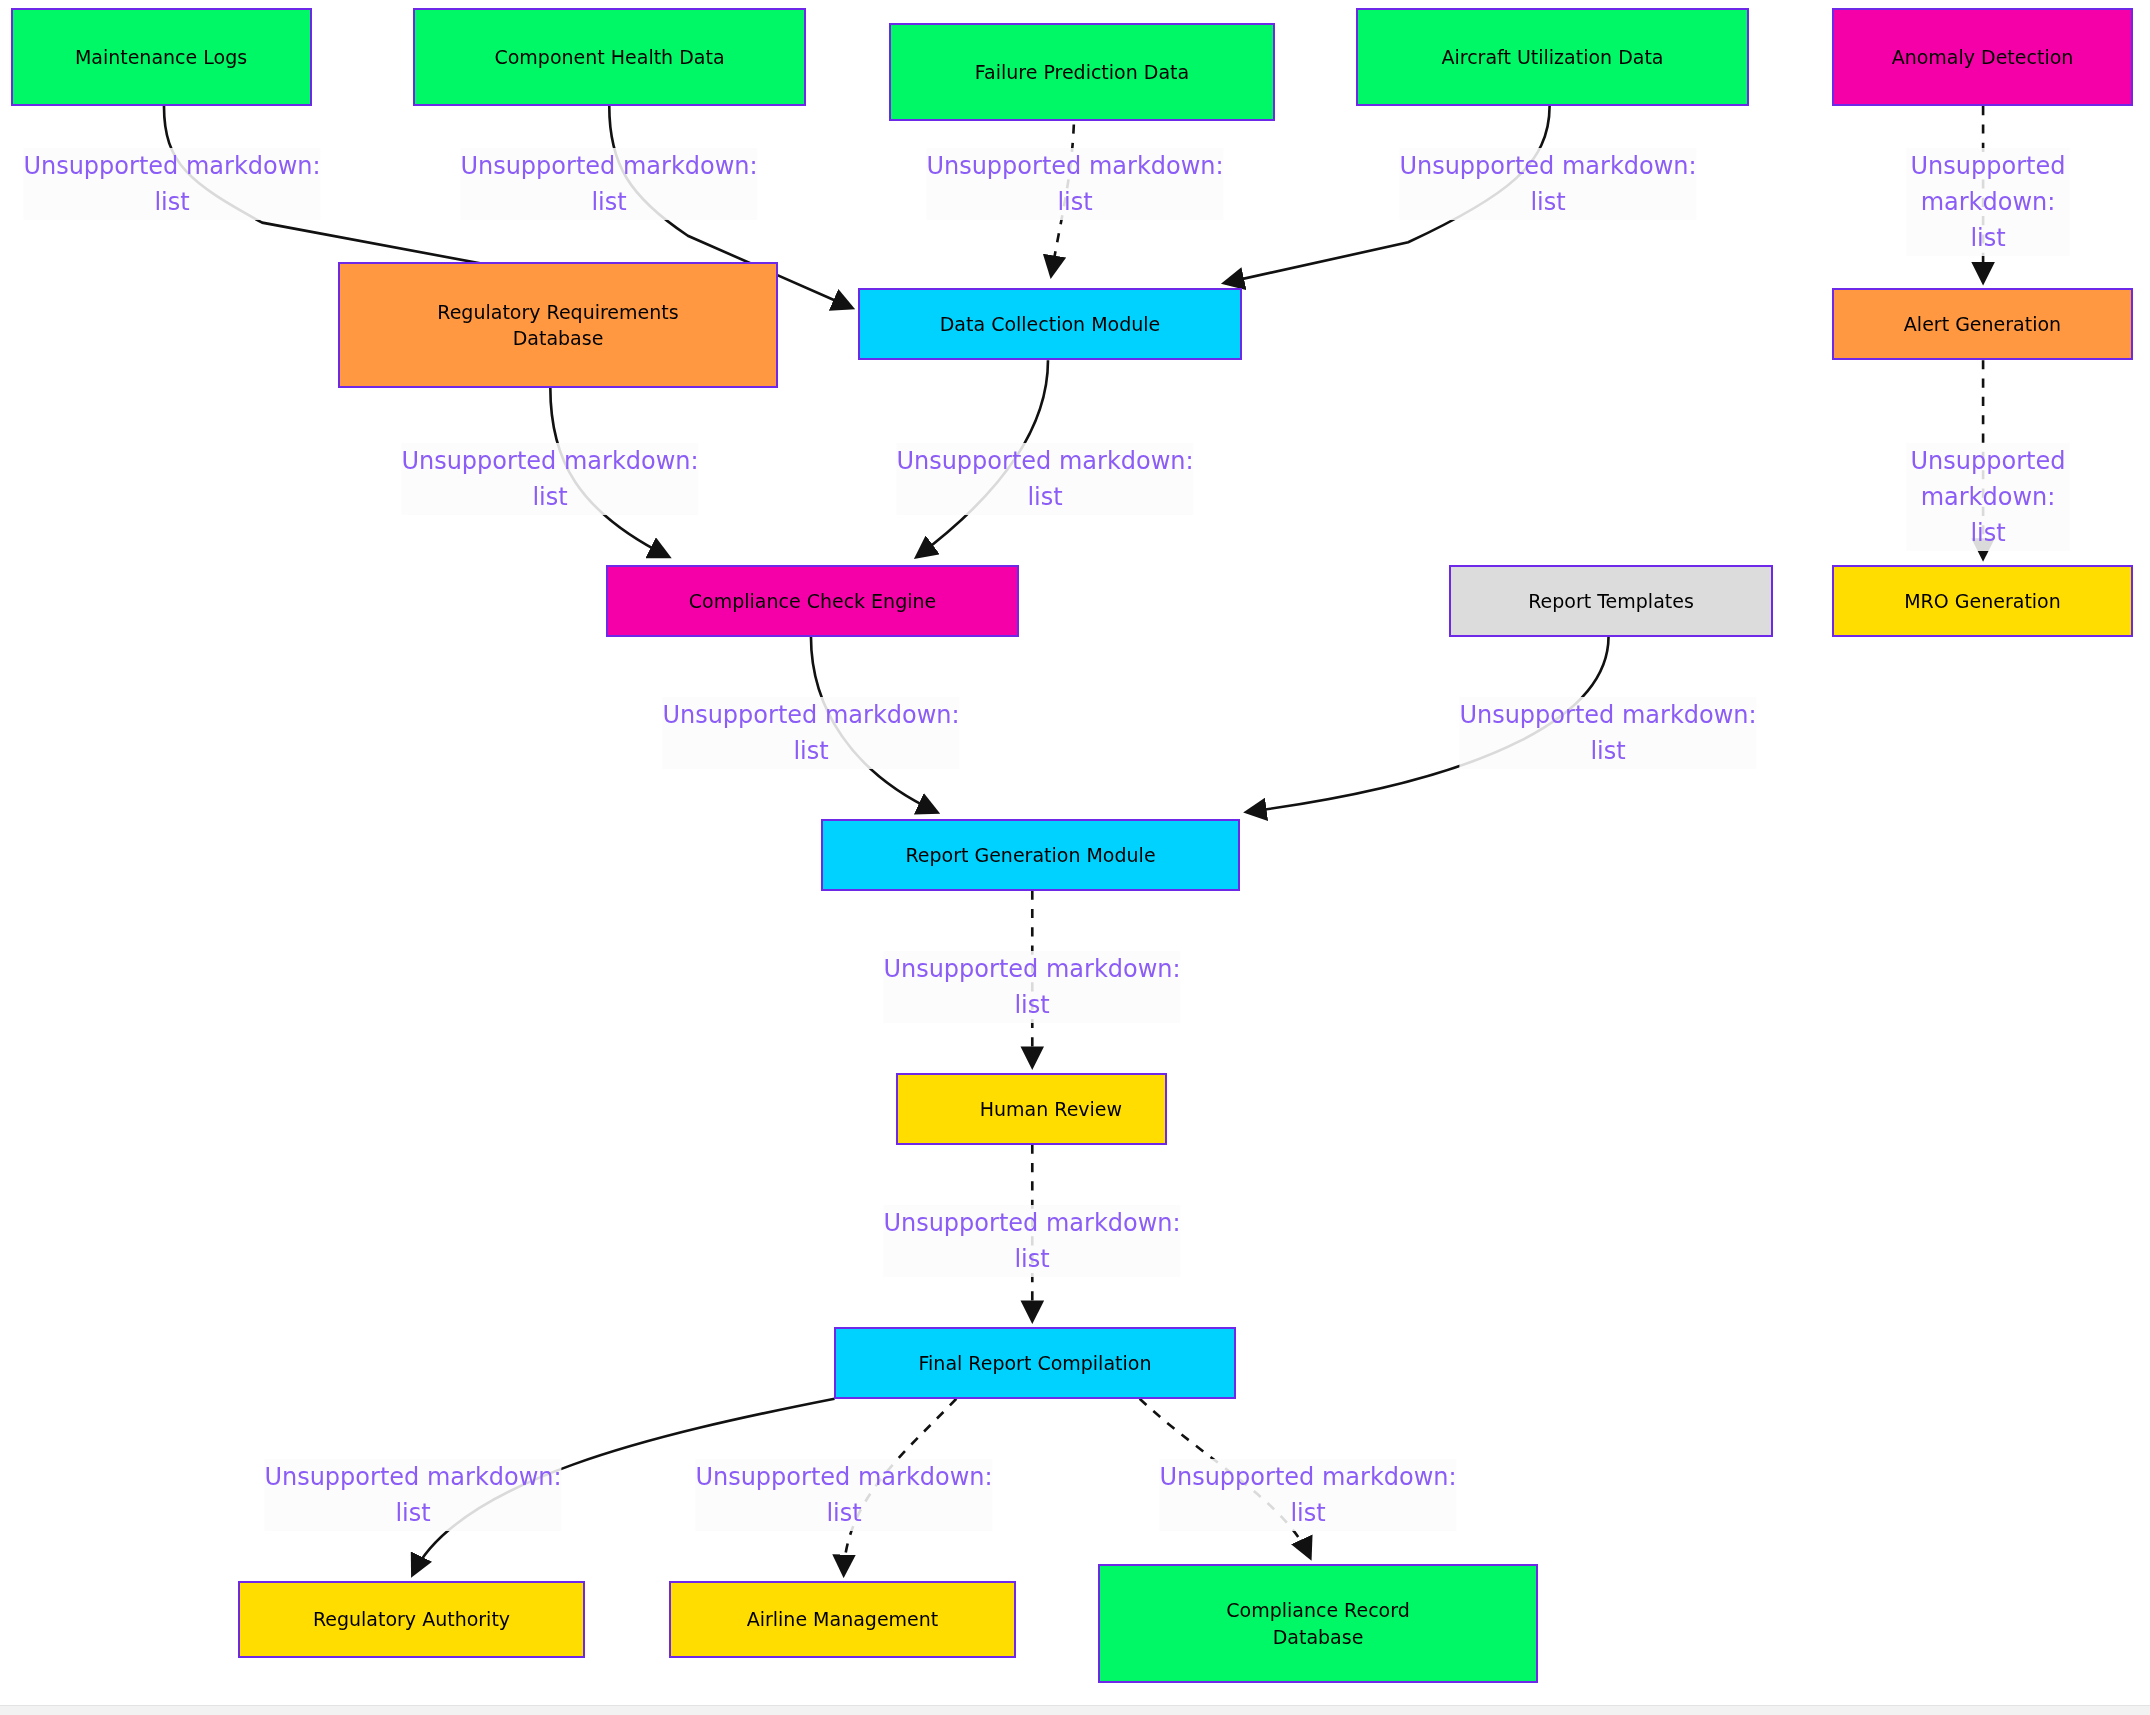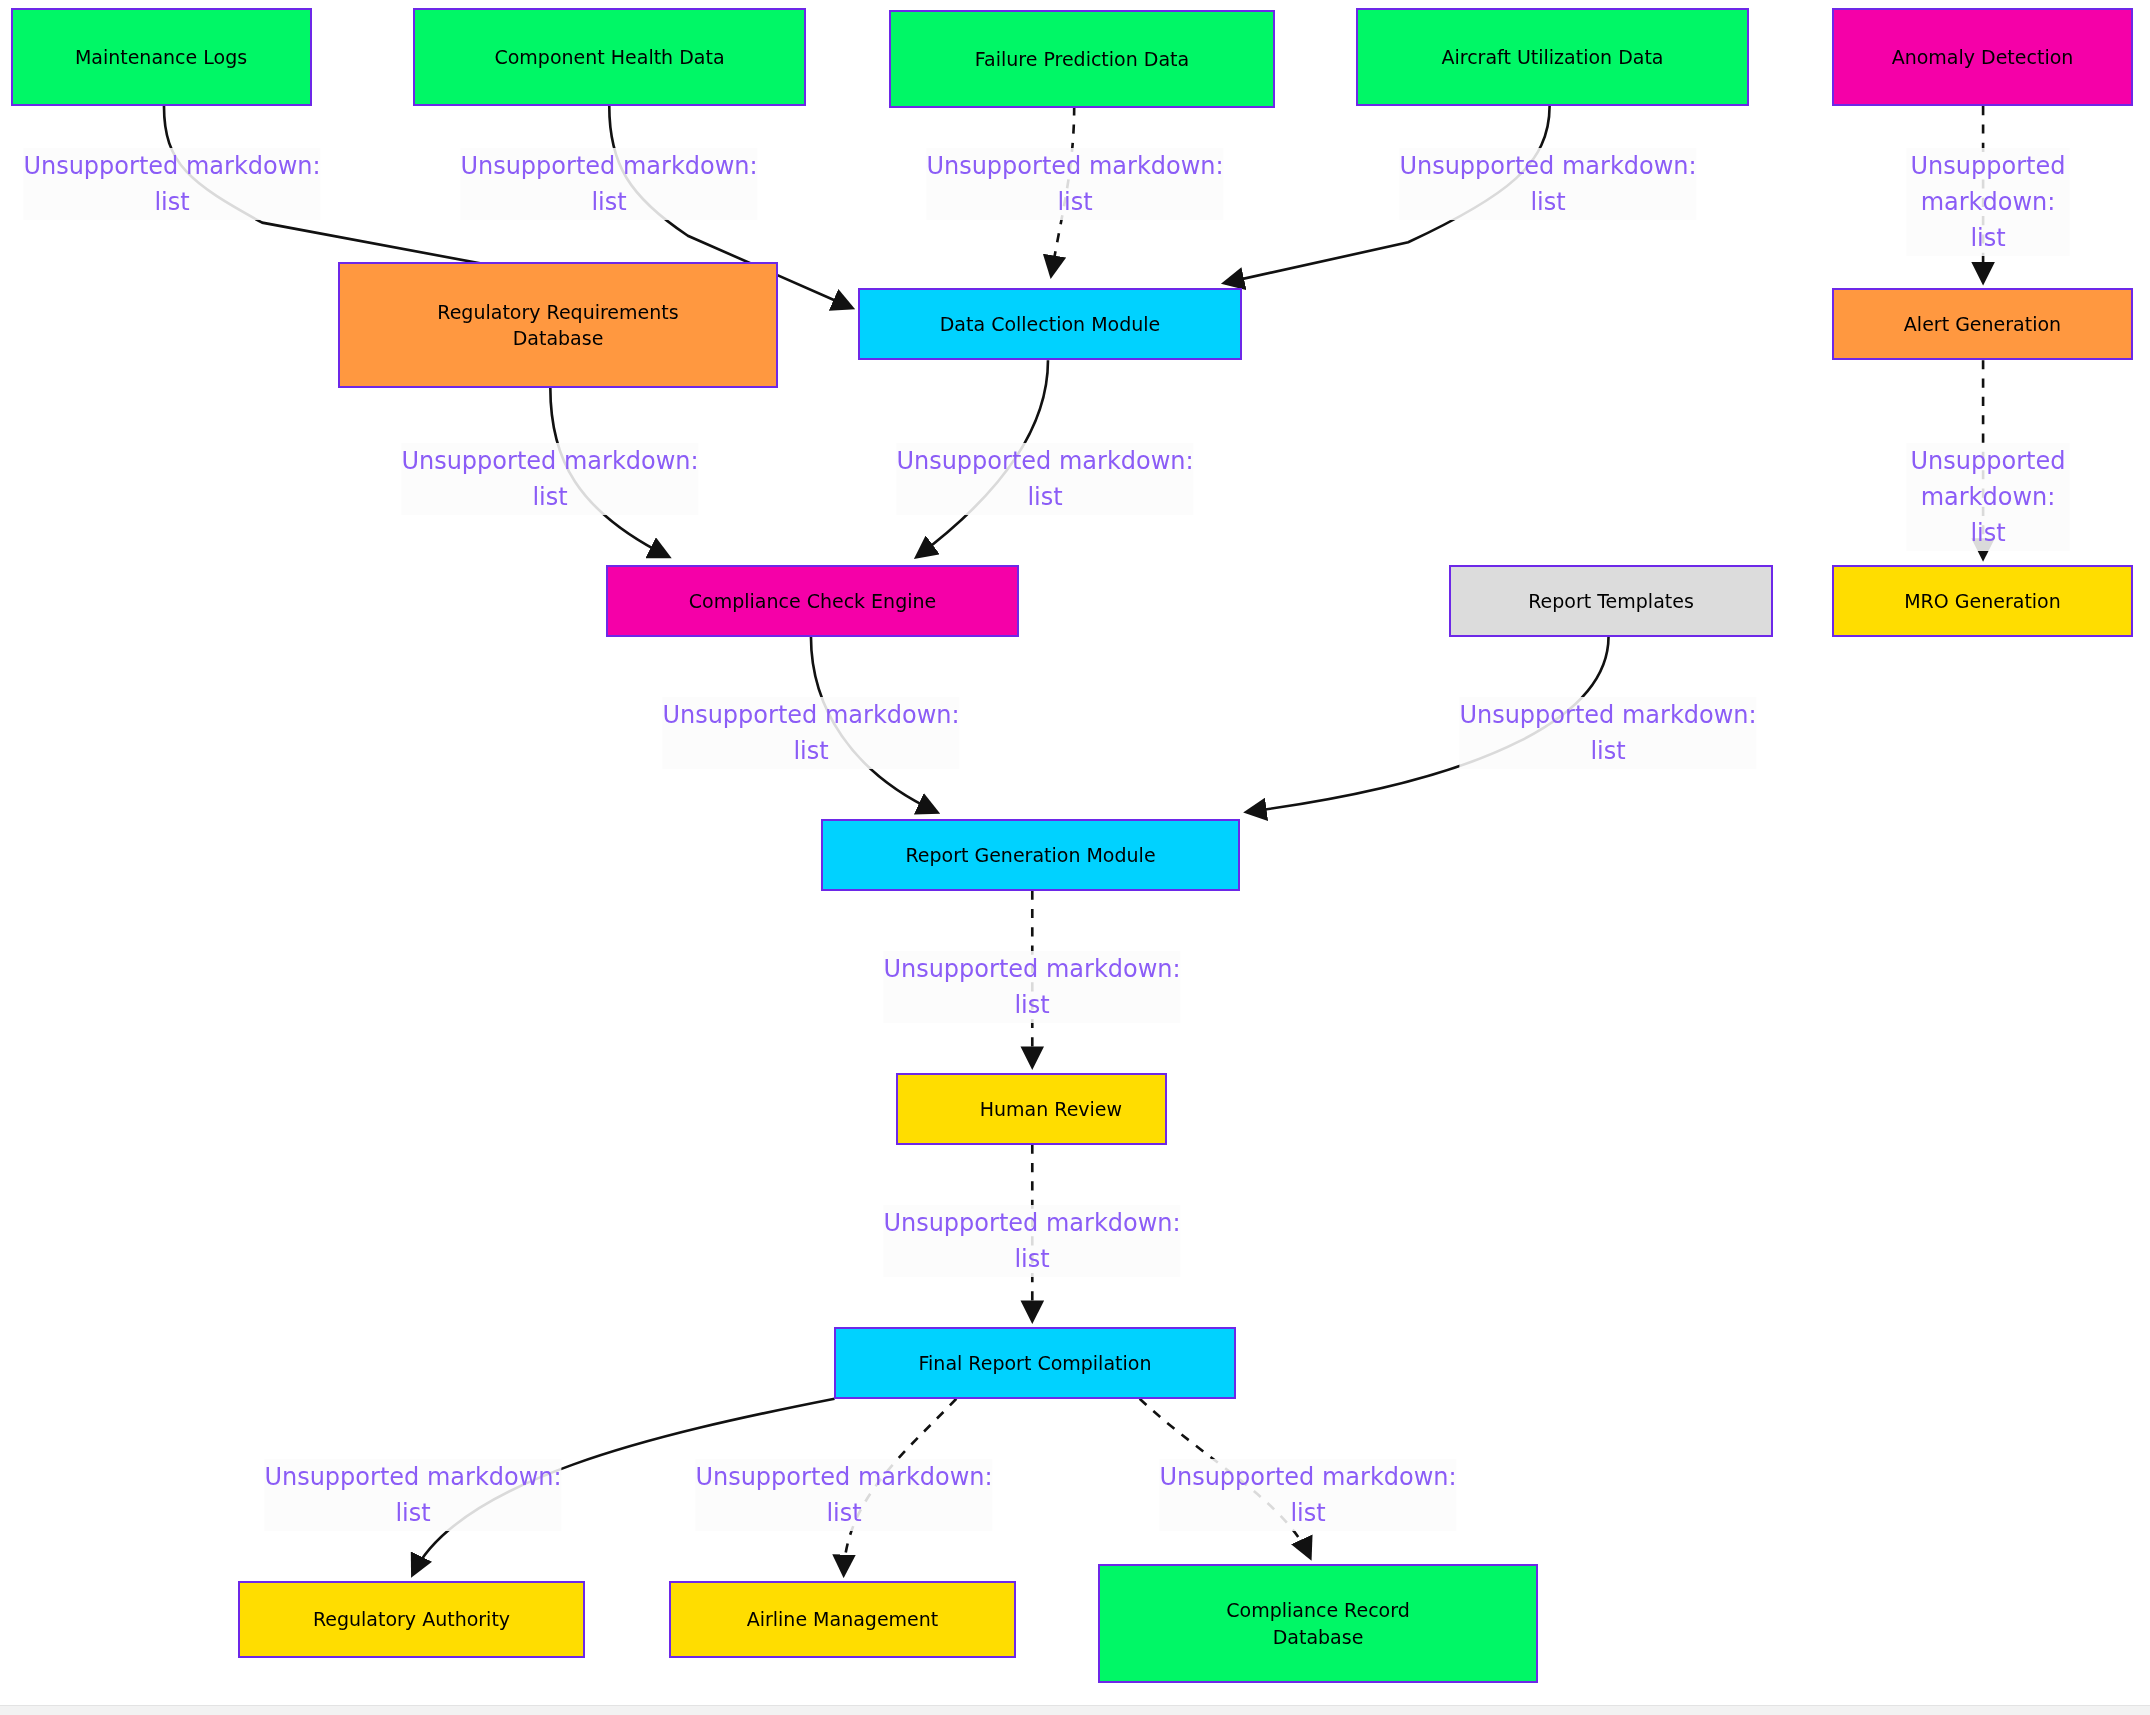--- a/index.html
+++ b/index.html
@@ -89,21 +89,21 @@
         <path d="M 1576,1748 L 1576,2016" fill="none" stroke="#111111" stroke-width="4" stroke-dasharray="14 14" marker-end="url(#arrow)"></path>
         <path d="M 1274,2136 C 1000,2190 700,2260 630,2404" fill="none" stroke="#111111" stroke-width="4" marker-end="url(#arrow)"></path>
         <path d="M 1460,2136 C 1380,2220 1290,2290 1288,2404" fill="none" stroke="#111111" stroke-width="4" stroke-dasharray="14 14" marker-end="url(#arrow)"></path>
         <path d="M 1740,2136 C 1840,2230 1960,2290 2000,2378" fill="none" stroke="#111111" stroke-width="4" stroke-dasharray="14 14" marker-end="url(#arrow)"></path>
       </g>
   </svg>
 
   <div id="nodes">
       <div class="node" style="left: 10.5px; top: 7.9px; width: 301px; height: 98px; background: rgb(0, 247, 102); border-color: rgb(109, 40, 232);">Maintenance Logs</div>
       <div class="node" style="left: 413px; top: 7.9px; width: 393px; height: 98px; background: rgb(0, 247, 102); border-color: rgb(109, 40, 232);">Component Health Data</div>
-      <div class="node" style="left: 889px; top: 10px; width: 386px; height: 98px; background: rgb(0, 247, 102); border-color: rgb(109, 40, 232);">Failure Prediction Data</div>
+      <div class="node" style="left: 889px; top: 23px; width: 386px; height: 98px; background: rgb(0, 247, 102); border-color: rgb(109, 40, 232);">Failure Prediction Data</div>
       <div class="node" style="left: 1356px; top: 7.9px; width: 393px; height: 98px; background: rgb(0, 247, 102); border-color: rgb(109, 40, 232);">Aircraft Utilization Data</div>
       <div class="node" style="left: 1832px; top: 7.9px; width: 301px; height: 98px; background: rgb(245, 0, 168); border-color: rgb(109, 40, 232);">Anomaly Detection</div>
       <div class="node" style="left: 338px; top: 262px; width: 440px; height: 126px; background: rgb(255, 152, 64); border-color: rgb(109, 40, 232);">Regulatory Requirements
 Database</div>
       <div class="node" style="left: 858px; top: 288px; width: 384px; height: 72px; background: rgb(0, 210, 255); border-color: rgb(109, 40, 232);">Data Collection Module</div>
       <div class="node" style="left: 1832px; top: 288px; width: 301px; height: 72px; background: rgb(255, 152, 64); border-color: rgb(109, 40, 232);">Alert Generation</div>
       <div class="node" style="left: 606px; top: 565px; width: 413px; height: 72px; background: rgb(245, 0, 168); border-color: rgb(109, 40, 232);">Compliance Check Engine</div>
       <div class="node" style="left: 1449px; top: 565px; width: 324px; height: 72px; background: rgb(220, 220, 220); border-color: rgb(109, 40, 232);">Report Templates</div>
       <div class="node" style="left: 1832px; top: 565px; width: 301px; height: 72px; background: rgb(255, 221, 0); border-color: rgb(109, 40, 232);">MRO Generation</div>
       <div class="node" style="left: 821px; top: 819px; width: 419px; height: 72px; background: rgb(0, 210, 255); border-color: rgb(109, 40, 232);">Report Generation Module</div>

